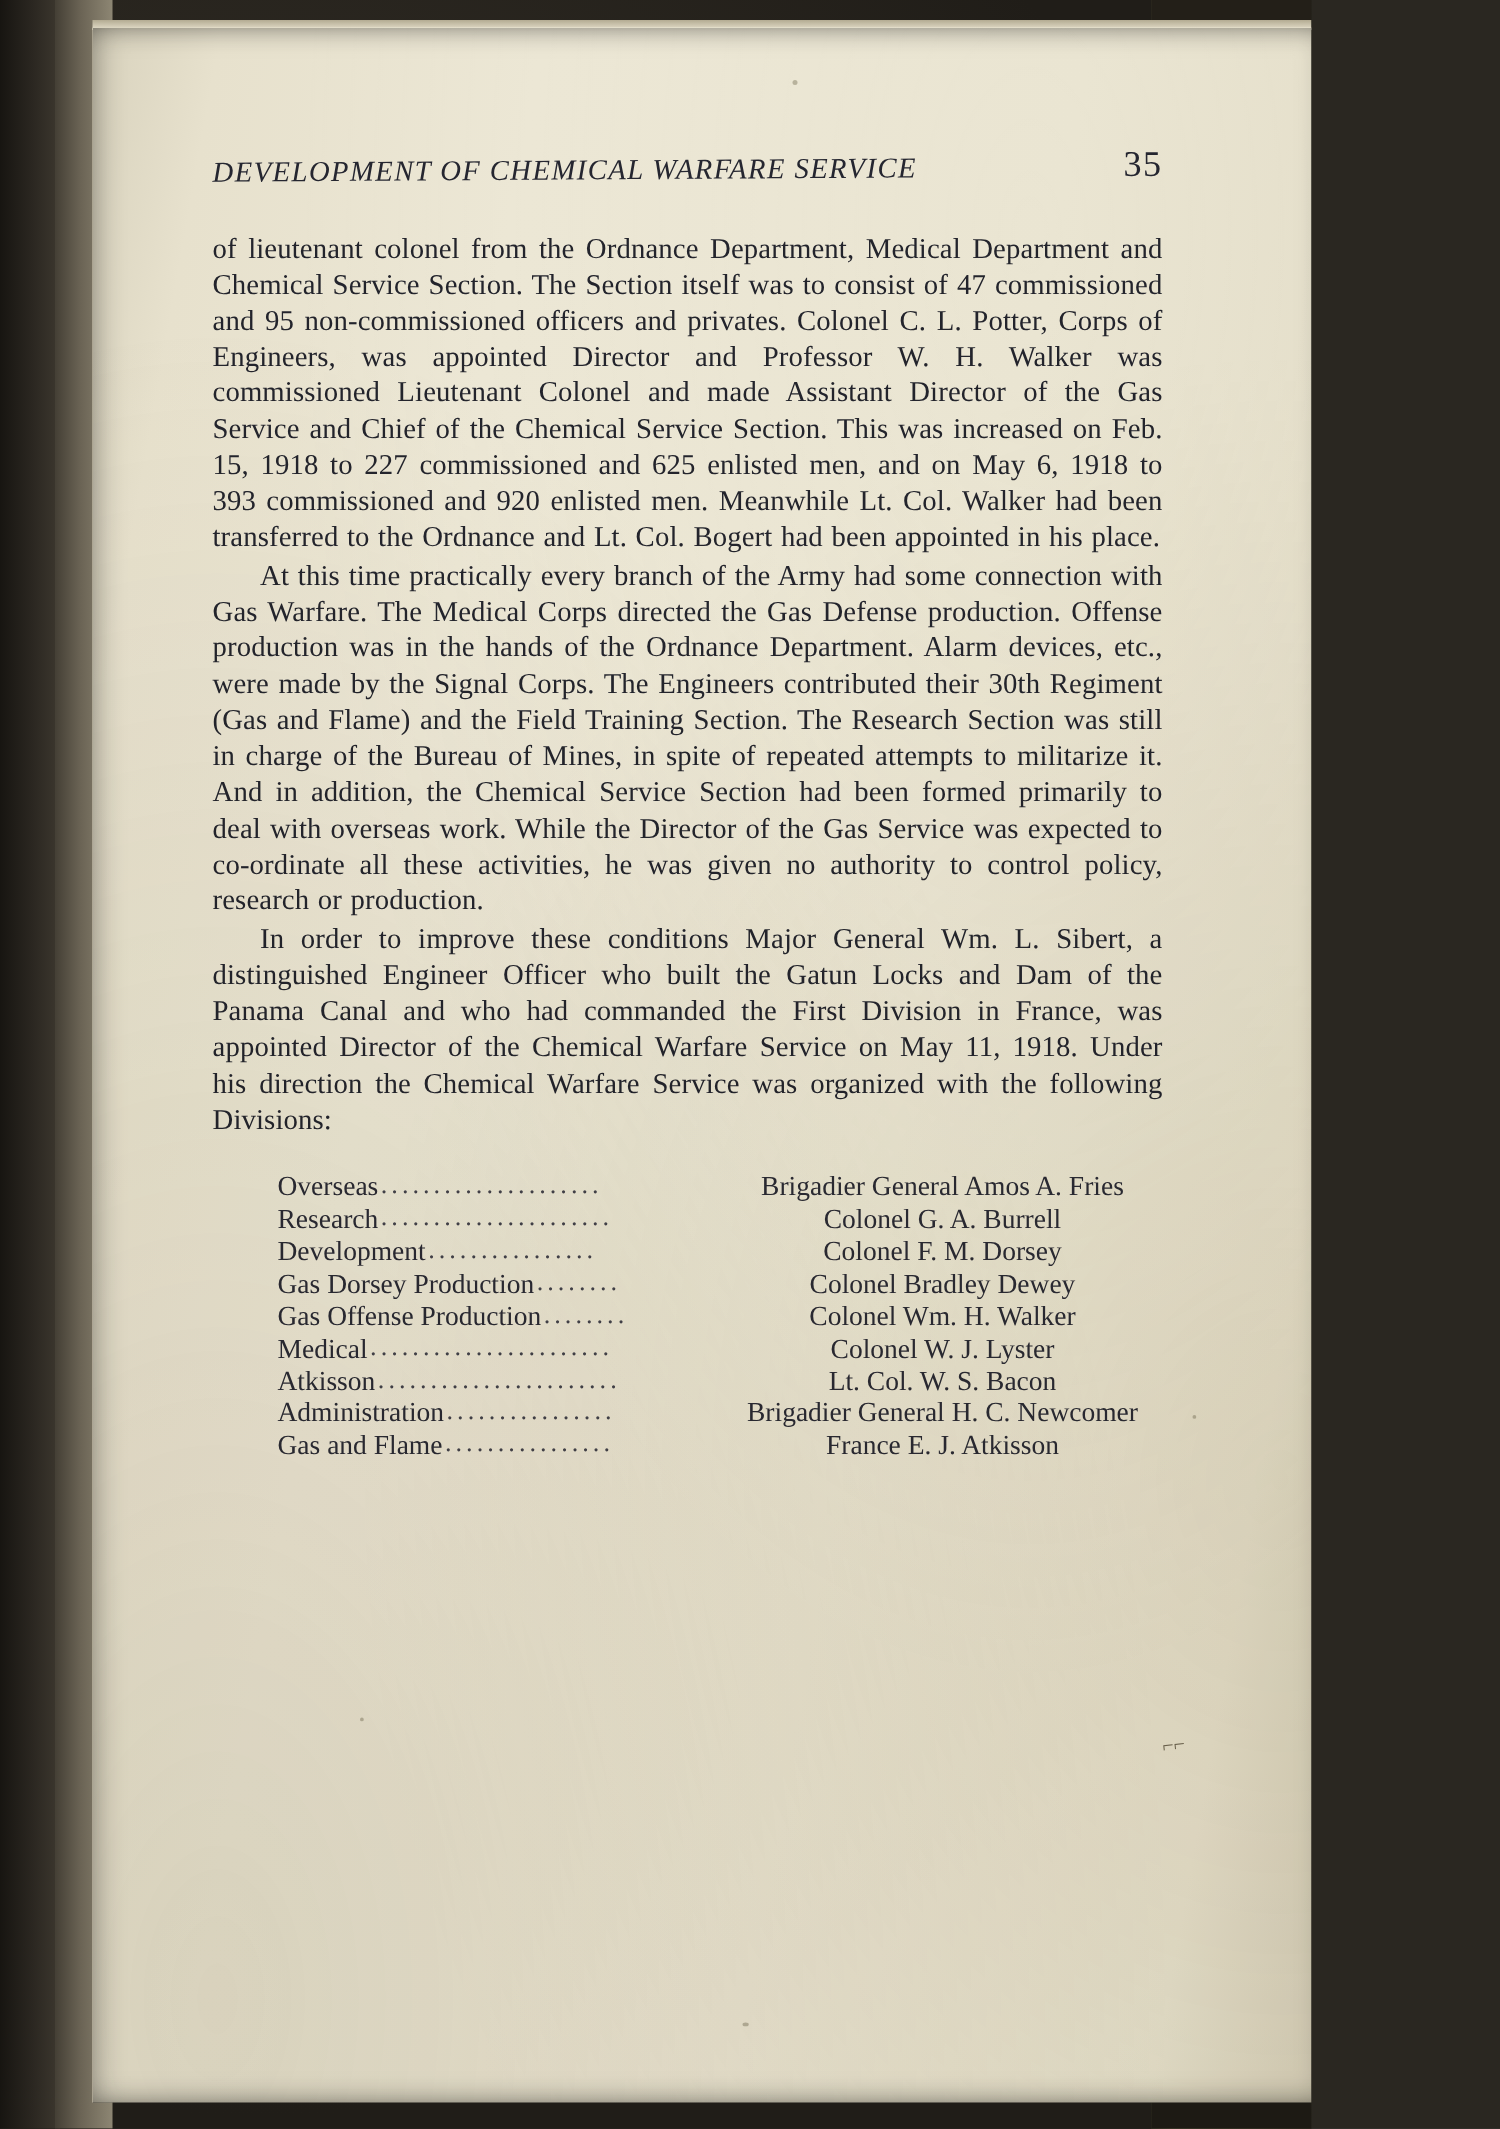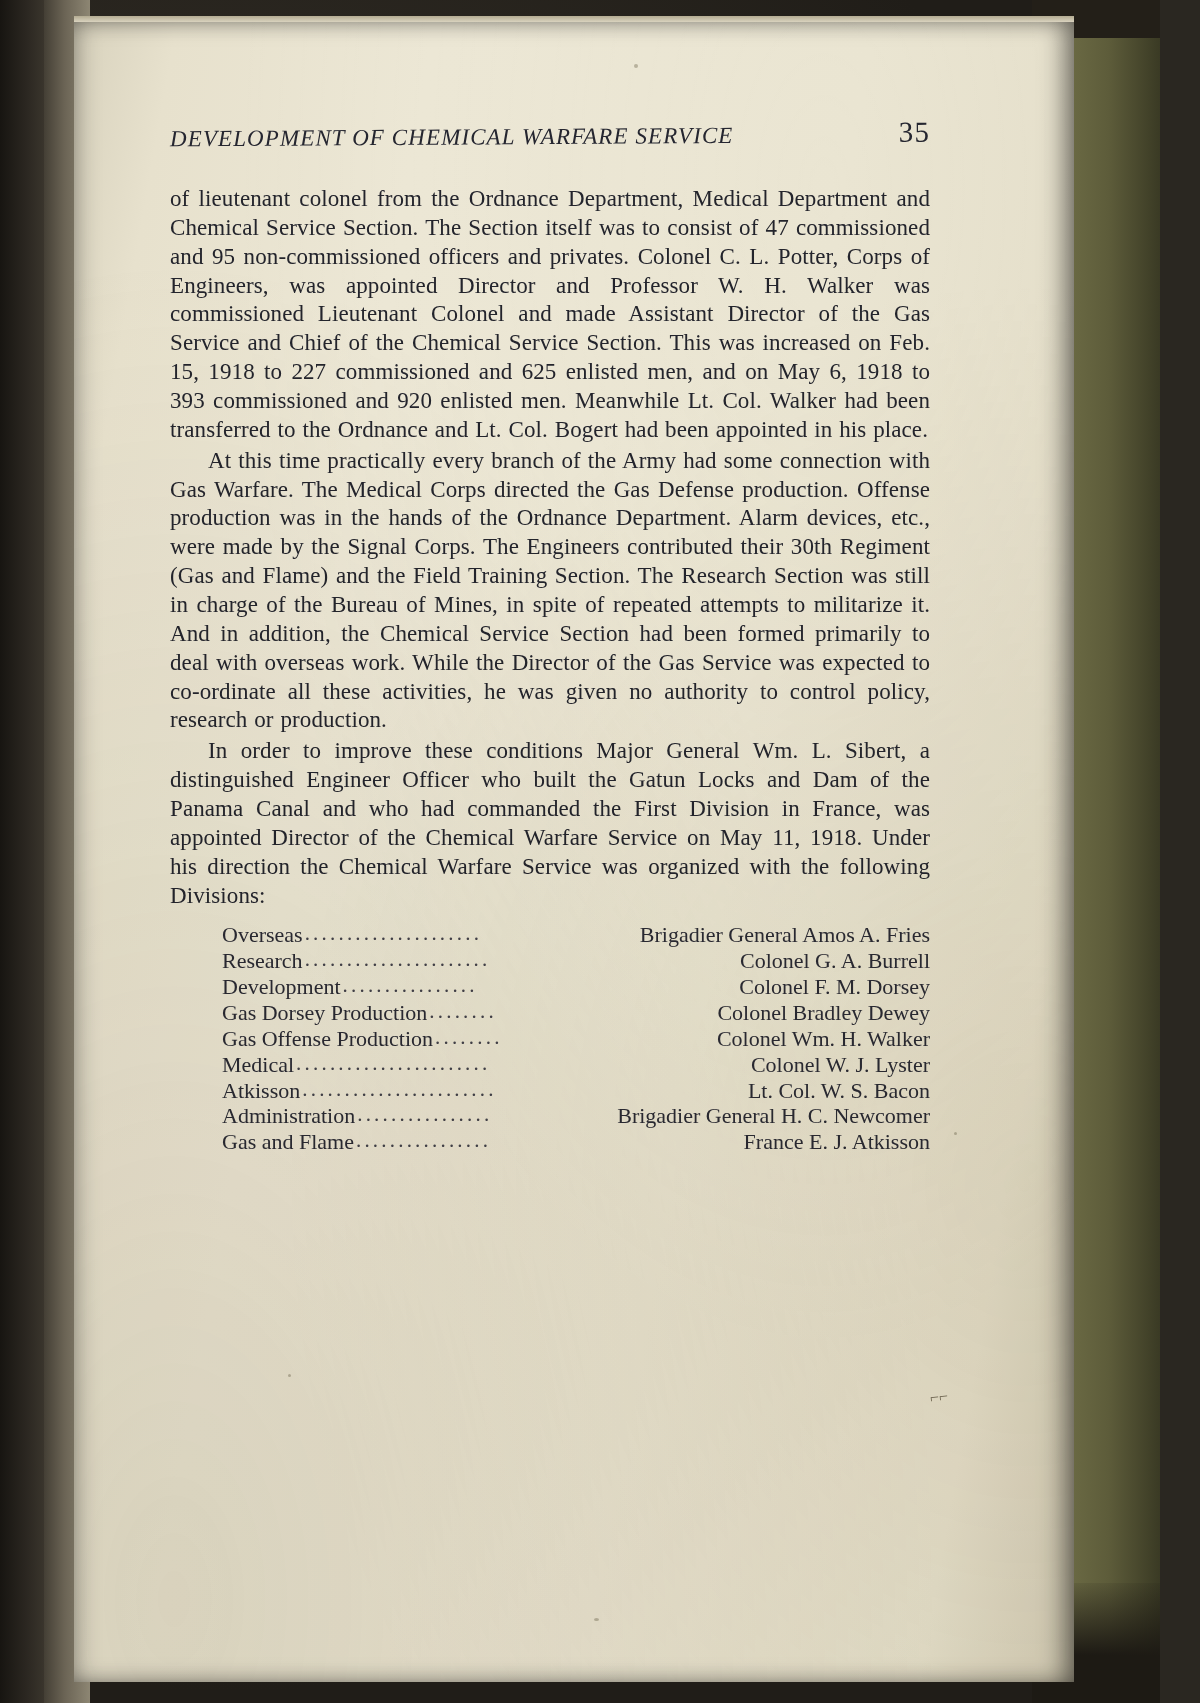--- a/index.html
+++ b/index.html
@@ -10,21 +10,21 @@
   body {
     width: 1200px;
     height: 1703px;
     overflow: hidden;
     font-family: "Liberation Serif", serif;
   }
 
   
   .scan {
     position: relative;
-    width: 1160px;
+    width: 1049px;
     height: 1703px;
     background:
       radial-gradient(ellipse at 20% 40%, #3a352c 0%, #201d18 70%),
       #201d18;
     overflow: hidden;
   }
 
   
   .gutter-dark {
     position: absolute;
@@ -130,21 +130,21 @@
     text-justify: inter-word;
     margin: 0 0 2px 0;
     letter-spacing: 0.1px;
     color: #23242c;
     word-spacing: 1px;
   }
   p.body.indent { text-indent: 38px; }
 
   
   .divisions {
-    margin-top: 12px;
+    margin-top: 26px;
     margin-left: 52px;
     font-size: 22px;
     line-height: 1.175;
     color: #2a2a33;
   }
   .div-row {
     display: flex;
     align-items: baseline;
     white-space: nowrap;
   }
@@ -153,21 +153,21 @@
     flex: 1 1 auto;
     overflow: hidden;
     margin: 0 6px 0 2px;
     letter-spacing: 3.2px;
     color: #43424a;
     transform: translateY(-2px);
     font-size: 21px;
   }
   .div-person {
     flex: 0 0 352px;
-    text-align: right;
+    text-align: center;
   }
 
   
   .speck {
     position: absolute;
     background: rgba(90,80,55,0.35);
     border-radius: 50%;
   }
   .pencil-mark {
     position: absolute;

